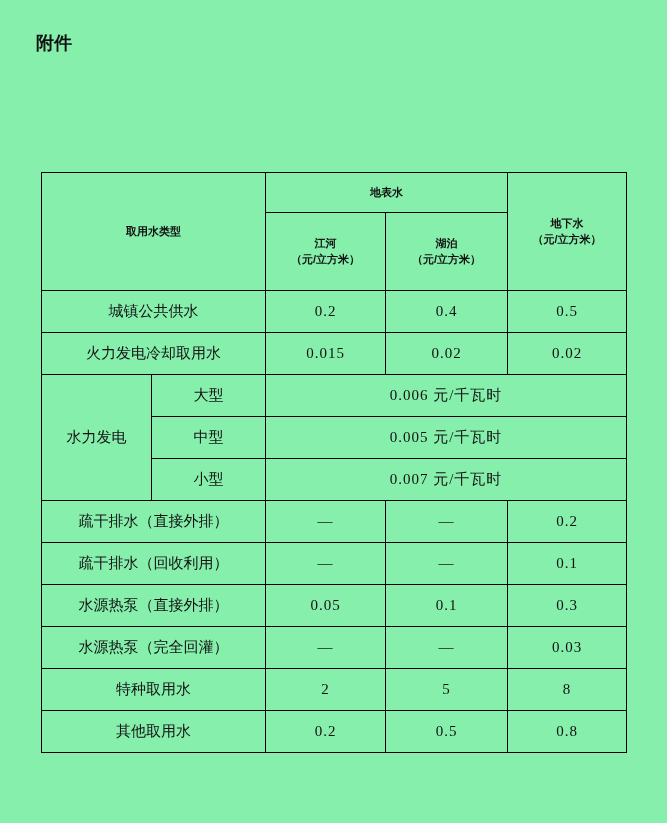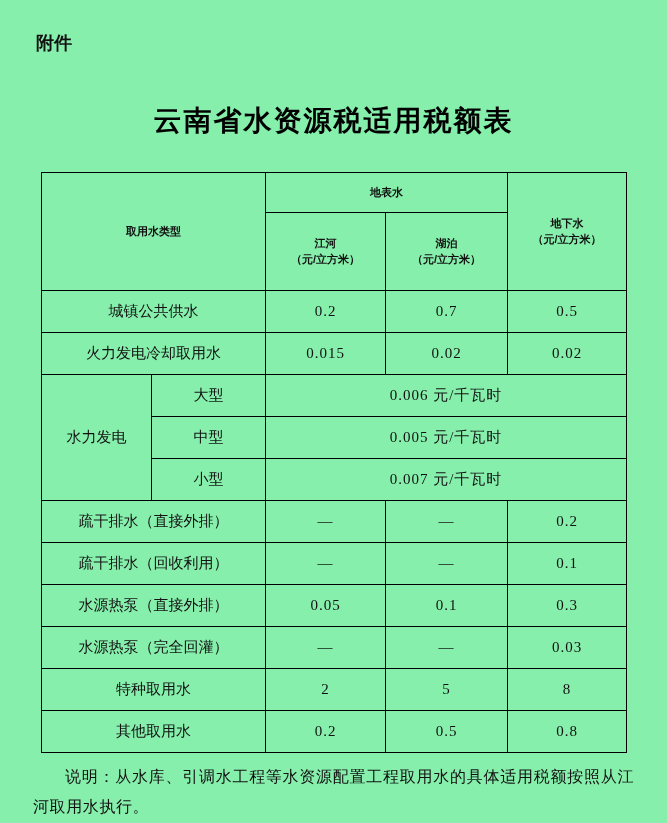--- a/index.html
+++ b/index.html
@@ -75,21 +75,20 @@
     color: #111;
   }
 </style>
 </head>
 <body>
 
 <div class="page">
 
   <div class="attachment">附件</div>
 
-  <div class="title">云南省水资源税适用税额表</div>
 
   <table class="tax-table">
     <colgroup>
       <col style="width:110px">
       <col style="width:114px">
       <col style="width:120px">
       <col style="width:122px">
       <col style="width:119px">
     </colgroup>
     <tbody>
@@ -102,21 +101,21 @@
       <tr class="hrow2">
         <td class="th pre">江河
 （元/立方米）</td>
         <td class="th pre">湖泊
 （元/立方米）</td>
       </tr>
 
       <tr class="drow">
         <td colspan="2">城镇公共供水</td>
         <td class="num">0.2</td>
-        <td class="num">0.7</td>
+        <td class="num">0.4</td>
         <td class="num">0.5</td>
       </tr>
 
       <tr class="drow">
         <td colspan="2">火力发电冷却取用水</td>
         <td class="num">0.015</td>
         <td class="num">0.02</td>
         <td class="num">0.02</td>
       </tr>
 
@@ -171,15 +170,14 @@
 
       <tr class="drow">
         <td colspan="2">其他取用水</td>
         <td class="num">0.2</td>
         <td class="num">0.5</td>
         <td class="num">0.8</td>
       </tr>
     </tbody>
   </table>
 
-  <p class="note">说明：从水库、引调水工程等水资源配置工程取用水的具体适用税额按照从江河取用水执行。</p>
 
 </div>
 
 </body></html>

